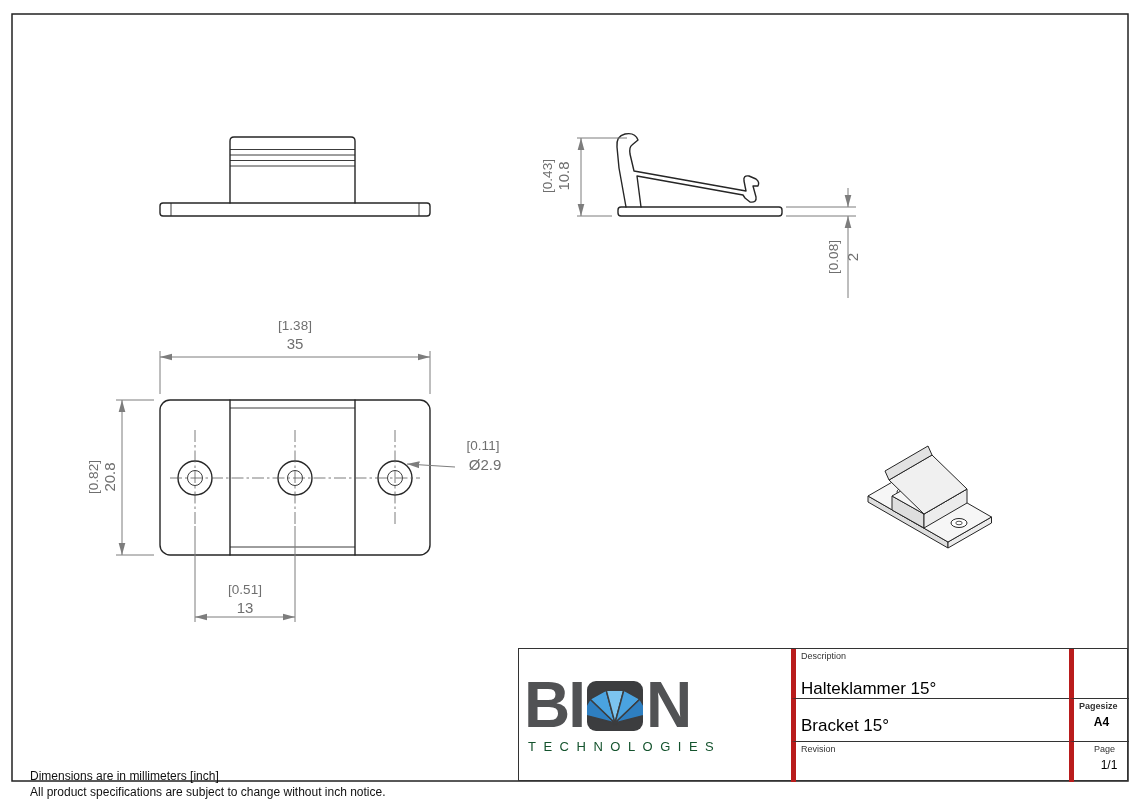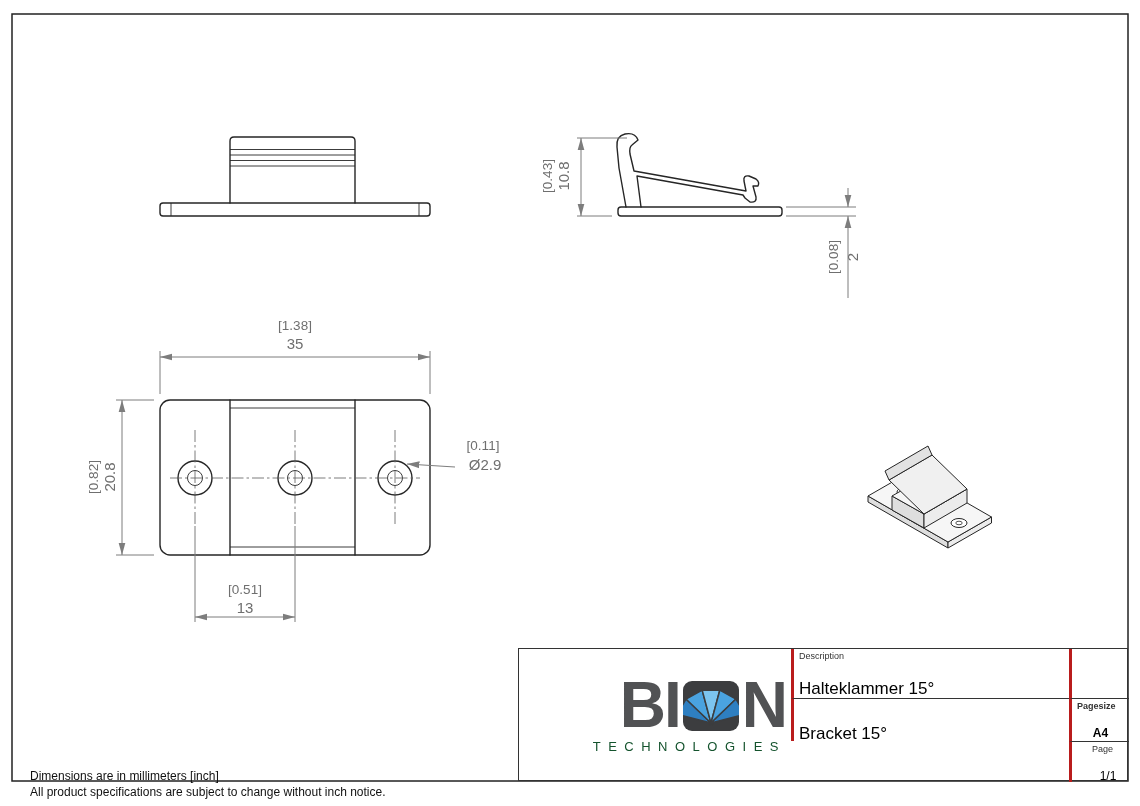--- a/index.html
+++ b/index.html
@@ -11,28 +11,28 @@
   .cl{stroke:#5a5a5a;stroke-width:.8;fill:none;stroke-dasharray:12 3 2.5 3;}
   text.din{font-size:13.5px;fill:#6f6f6f;font-family:"Liberation Sans",sans-serif;}
   text.dmm{font-size:15px;fill:#6f6f6f;font-family:"Liberation Sans",sans-serif;}
   .iso-top{fill:#f6f6f6;stroke:#262626;stroke-width:1;stroke-linejoin:round;}
   .iso-left{fill:#dedede;stroke:#262626;stroke-width:1;stroke-linejoin:round;}
   .iso-right{fill:#ececec;stroke:#262626;stroke-width:1;stroke-linejoin:round;}
 
   .titleblock{position:absolute;left:518px;top:648px;width:610px;height:133px;
     display:grid;grid-template-columns:272px 278px 60px;grid-template-rows:49px 43px 41px;
     border:1px solid #333;box-sizing:border-box;background:#fff;}
-  .tb-cell{border-left:3px solid #b91c1c;border-top:1px solid #333;box-sizing:border-box;position:relative;padding:2px 5px;overflow:hidden;}
+  .tb-cell{border-left:5px solid #b91c1c;border-top:1px solid #333;box-sizing:border-box;position:relative;padding:2px 5px;overflow:hidden;}
   .tb-cell.no-top{border-top:none;}
   .tb-cell.no-left{border-left:none;}
   .tb-label{font-size:9px;color:#333;display:block;line-height:11px;}
   .tb-value-big{font-size:17px;color:#000;display:block;margin-top:17px;line-height:20px;}
-  .tb-value-small{font-size:12px;color:#000;display:block;text-align:center;margin-top:14px;}
-
-  .logo-cell{grid-area:1/1/4/2;display:flex;flex-direction:column;align-items:flex-end;justify-content:center;border:none;}
+  .tb-value-small{font-size:12px;color:#000;display:block;text-align:center;margin-top:3px;}
+
+  .logo-cell{grid-area:1/1/4/2;display:flex;flex-direction:column;align-items:flex-start;justify-content:center;border:none;}
   .logo-row{display:flex;align-items:center;justify-content:center;line-height:1;}
   .logo-letter{font-size:64px;font-weight:bold;color:#515254;letter-spacing:-2px;line-height:.9;}
   .logo-icon{width:56px;height:50px;margin:0 3px;display:block;}
   .logo-sub{font-size:13px;letter-spacing:7.5px;color:#14532d;margin-top:4px;text-indent:4px;white-space:nowrap;}
 
   .notes{position:absolute;left:30px;top:768px;font-size:12px;color:#111;line-height:16px;}
 </style>
 </head>
 <body>
 
@@ -169,24 +169,27 @@
         <span class="logo-letter">N</span>
       </div>
       <div class="logo-sub">TECHNOLOGIES</div>
     </div>
 
     <div class="tb-cell no-top" style="grid-area:1/2/2/3;">
       <span class="tb-label">Description</span>
       <span class="tb-value-big">Halteklammer 15°</span>
     </div>
 
-    <div class="tb-cell" style="grid-area:2/2/3/3;padding-top:8px;">
+    <div class="tb-cell" style="grid-area:2/2/3/3;padding-top:0;">
       <span class="tb-value-big">Bracket 15°</span>
     </div>
 
+    <div class="tb-cell" style="grid-area:3/2/4/3;">
+      <span class="tb-label">Revision</span>
+    </div>
 
     <div class="tb-cell no-top" style="grid-area:1/3/2/4;"></div>
 
     <div class="tb-cell" style="grid-area:2/3/3/4;font-weight:bold;">
       <span class="tb-label">Pagesize</span>
       <span class="tb-value-small">A4</span>
     </div>
 
     <div class="tb-cell" style="grid-area:3/3/4/4;padding-left:20px;">
       <span class="tb-label">Page</span>

